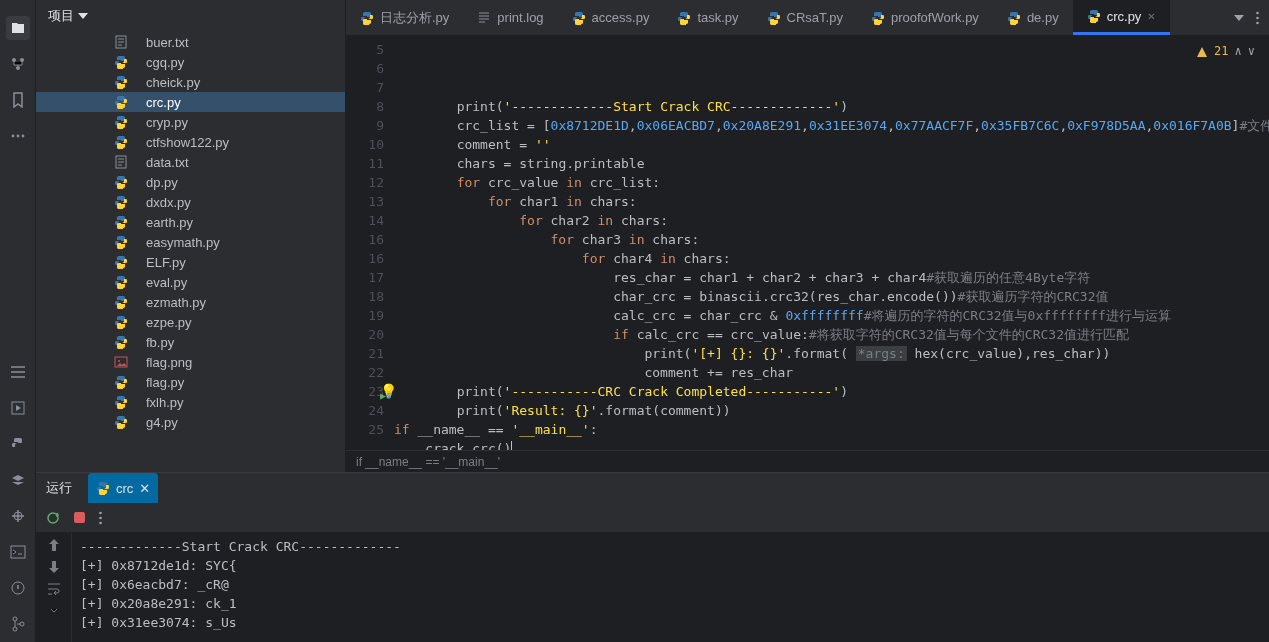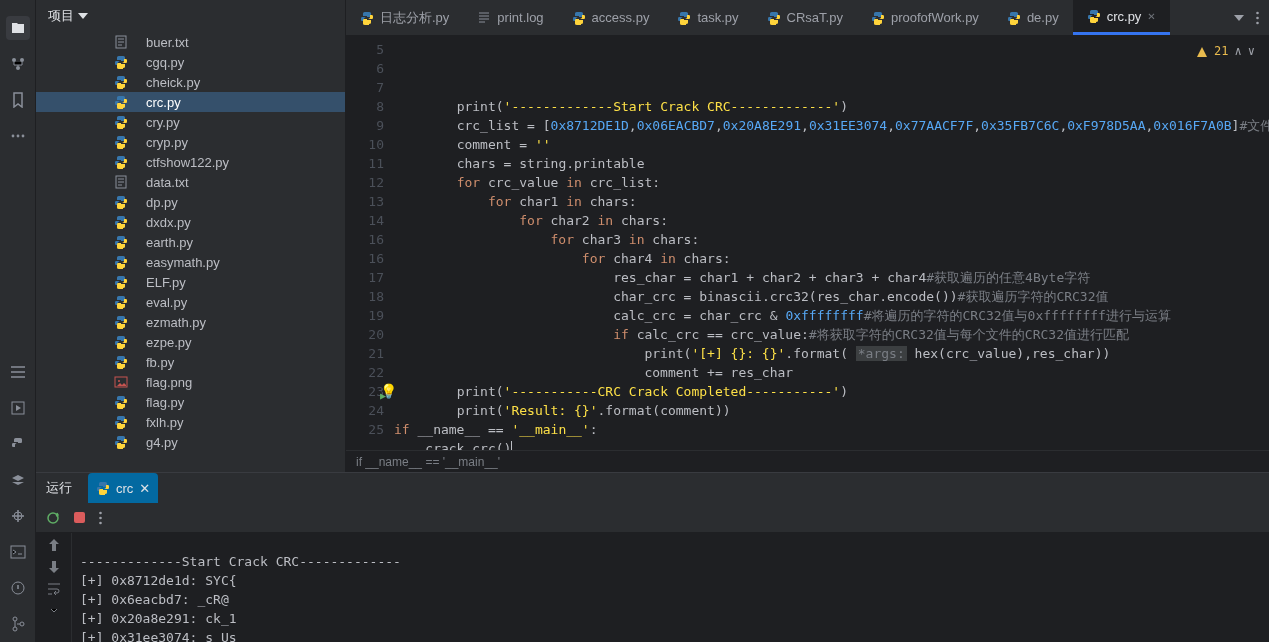--- a/index.html
+++ b/index.html
@@ -261,21 +261,21 @@
   gap: 10px;
   padding-top: 6px;
   color: #7a7e85;
 }
 .console {
   flex: 1;
   font-family: ui-monospace, Menlo, Consolas, monospace;
   font-size: 13px;
   line-height: 19px;
   white-space: pre;
-  padding: 19px 8px;
+  padding: 4px 8px;
   color: #bcbec4;
   overflow: auto;
 }
 svg { display: block; }
 </style>
 </head>
 <body>
 
 <div class="left-rail">
   <div class="rail-icon active">
@@ -393,29 +393,20 @@
             <span>cheick.py</span>
           </div>
           <div class="file-row selected">
             <span class="file-icon">
               <svg width="14" height="14" viewBox="0 0 14 14">
                 <path fill="#3776ab" d="M5 1C3 1 3 2 3 3v2h4v1H2C1 6 1 7 1 8s0 2 1 2h2V8c0-1 1-2 2-2h4c1 0 1-1 1-2V3c0-1 0-2-2-2H5z"></path>
                 <path fill="#ffd43b" d="M9 13c2 0 2-1 2-2V9H7V8h5c1 0 1-1 1-2s0-2-1-2h-2v2c0 1-1 2-2 2H4c-1 0-1 1-1 2v2c0 1 0 2 2 2h4z"></path>
               </svg>
             </span>
             <span>crc.py</span>
-          </div>
-          <div class="file-row">
-            <span class="file-icon">
-              <svg width="14" height="14" viewBox="0 0 14 14">
-                <path fill="#3776ab" d="M5 1C3 1 3 2 3 3v2h4v1H2C1 6 1 7 1 8s0 2 1 2h2V8c0-1 1-2 2-2h4c1 0 1-1 1-2V3c0-1 0-2-2-2H5z"></path>
-                <path fill="#ffd43b" d="M9 13c2 0 2-1 2-2V9H7V8h5c1 0 1-1 1-2s0-2-1-2h-2v2c0 1-1 2-2 2H4c-1 0-1 1-1 2v2c0 1 0 2 2 2h4z"></path>
-              </svg>
-            </span>
-            <span>cry.py</span>
           </div>
           <div class="file-row">
             <span class="file-icon">
               <svg width="14" height="14" viewBox="0 0 14 14">
                 <path fill="#3776ab" d="M5 1C3 1 3 2 3 3v2h4v1H2C1 6 1 7 1 8s0 2 1 2h2V8c0-1 1-2 2-2h4c1 0 1-1 1-2V3c0-1 0-2-2-2H5z"></path>
                 <path fill="#ffd43b" d="M9 13c2 0 2-1 2-2V9H7V8h5c1 0 1-1 1-2s0-2-1-2h-2v2c0 1-1 2-2 2H4c-1 0-1 1-1 2v2c0 1 0 2 2 2h4z"></path>
               </svg>
             </span>
             <span>cryp.py</span>
           </div>

